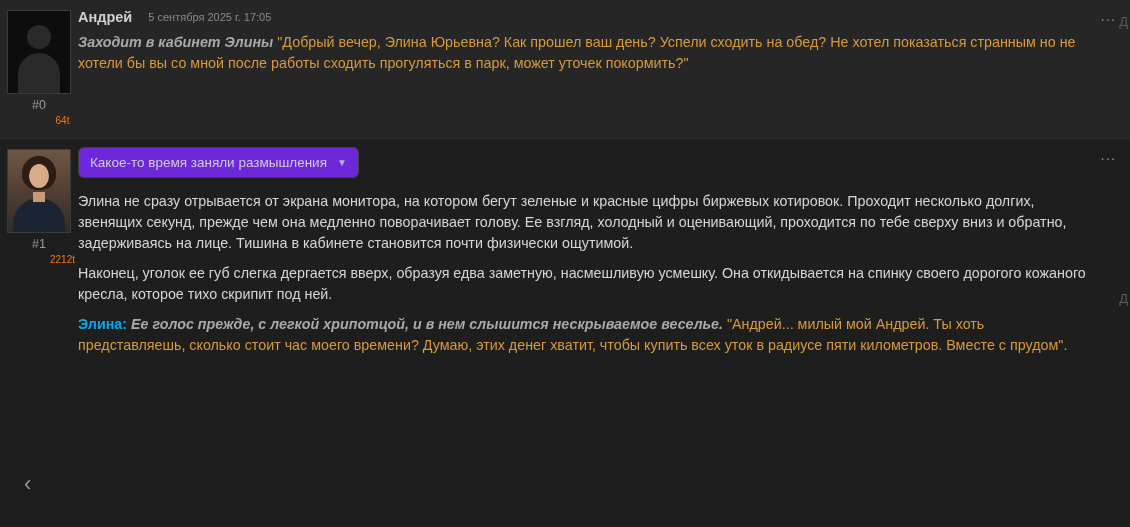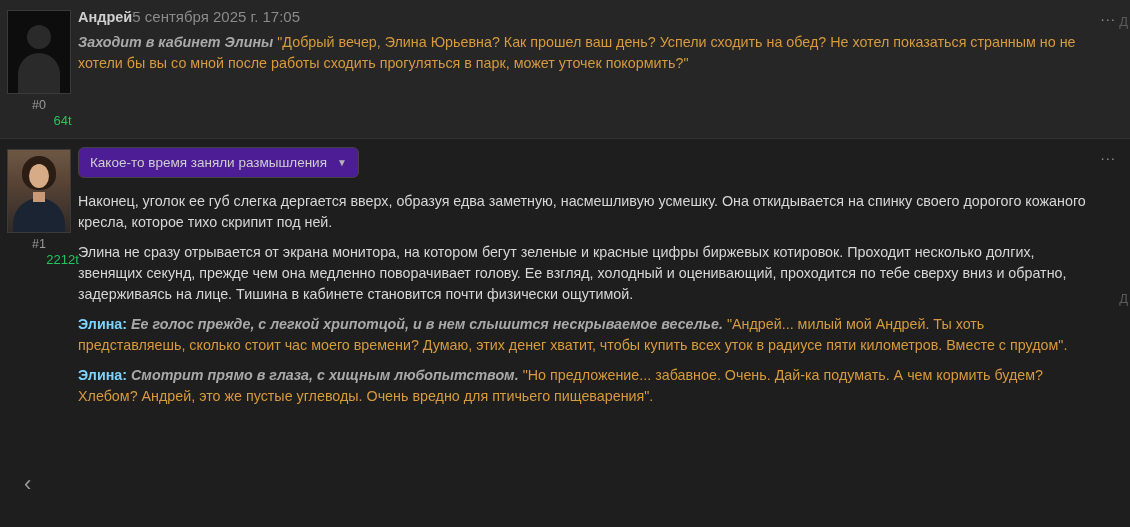--- a/index.html
+++ b/index.html
@@ -117,45 +117,45 @@
     height: 10px;
     background: #c99a77;
   }
   .msg-index {
     margin-top: 4px;
     font-size: 12.5px;
     color: #9a9a9a;
     line-height: 15px;
   }
   .msg-tokens {
-    font-size: 13px;
-    color: #22c55e;
+    font-size: 10px;
+    color: #f97316;
     line-height: 15px;
     margin-left: 47px;
   }
   .body {
     flex: 1;
     padding-right: 40px;
     box-sizing: border-box;
   }
   .head-row {
     display: flex;
     align-items: center;
-    gap: 0;
+    gap: 16px;
     line-height: 18px;
     margin-bottom: 6px;
   }
   .author {
     font-size: 14.5px;
     font-weight: bold;
   }
   .author-andrey { color: #cfcfcf; }
   .author-elina { color: #8fb7d6; }
   .timestamp {
-    font-size: 15px;
+    font-size: 11px;
     color: #8a8a8a;
   }
   .model-tag {
     font-size: 11.5px;
     color: #8a8a8a;
     display: flex;
     align-items: center;
     gap: 4px;
   }
   .pin-icon {
@@ -173,27 +173,27 @@
   .quote {
     color: #d79a3c;
   }
   .italic {
     font-style: italic;
     color: #a9a9a9;
     font-weight: bold;
   }
   .speaker {
     font-weight: bold;
-    color: #7dd3fc;
+    color: #0ea5e9;
   }
   .thinking-toggle {
     display: inline-flex;
     align-items: center;
     gap: 10px;
-    background: #4c1d95;
+    background: #6d28d9;
     border: 1px solid #424242;
     border-radius: 6px;
     padding: 7px 11px;
     font-size: 13.5px;
     color: #cfcfcf;
     margin-bottom: 13px;
     cursor: pointer;
   }
   .chevron {
     font-size: 10px;
@@ -263,27 +263,26 @@
       <div class="msg-index">#1</div>
       <div class="msg-tokens">2212t</div>
     </div>
     <div class="body">
 
       <div class="thinking-toggle">
         <span>Какое-то время заняли размышления</span>
         <span class="chevron">▼</span>
       </div>
 
+      <p><span>Элина не сразу отрывается от экрана монитора, на котором бегут зеленые и красные цифры биржевых котировок. Проходит несколько долгих, звенящих секунд, прежде чем она медленно поворачивает голову. Ее взгляд, холодный и оценивающий, проходится по тебе сверху вниз и обратно, задерживаясь на лице. Тишина в кабинете становится почти физически ощутимой.</span></p>
+
       <p><span>Наконец, уголок ее губ слегка дергается вверх, образуя едва заметную, насмешливую усмешку. Она откидывается на спинку своего дорогого кожаного кресла, которое тихо скрипит под ней.</span></p>
 
-      <p><span>Элина не сразу отрывается от экрана монитора, на котором бегут зеленые и красные цифры биржевых котировок. Проходит несколько долгих, звенящих секунд, прежде чем она медленно поворачивает голову. Ее взгляд, холодный и оценивающий, проходится по тебе сверху вниз и обратно, задерживаясь на лице. Тишина в кабинете становится почти физически ощутимой.</span></p>
-
       <p><span class="speaker">Элина: </span><span class="italic">Ее голос прежде, с легкой хрипотцой, и в нем слышится нескрываемое веселье. </span><span class="quote">"Андрей... милый мой Андрей. Ты хоть представляешь, сколько стоит час моего времени? Думаю, этих денег хватит, чтобы купить всех уток в радиусе пяти километров. Вместе с прудом".</span></p>
 
 
-      <p><span class="speaker">Элина: </span><span class="italic">Смотрит прямо в глаза, с хищным любопытством. </span><span class="quote">"Но предложение... забавное. Очень. Дай-ка подумать. А чем кормить будем? Хлебом? Андрей, это же пустые углеводы. Очень вредно для птичьего пищеварения".</span></p>
     </div>
     <div class="msg-menu">...</div>
     <div class="edge-letter" style="top:152px;">Д</div>
   </div>
 
   <div class="back-arrow">‹</div>
 </div>
 
 </body></html>

